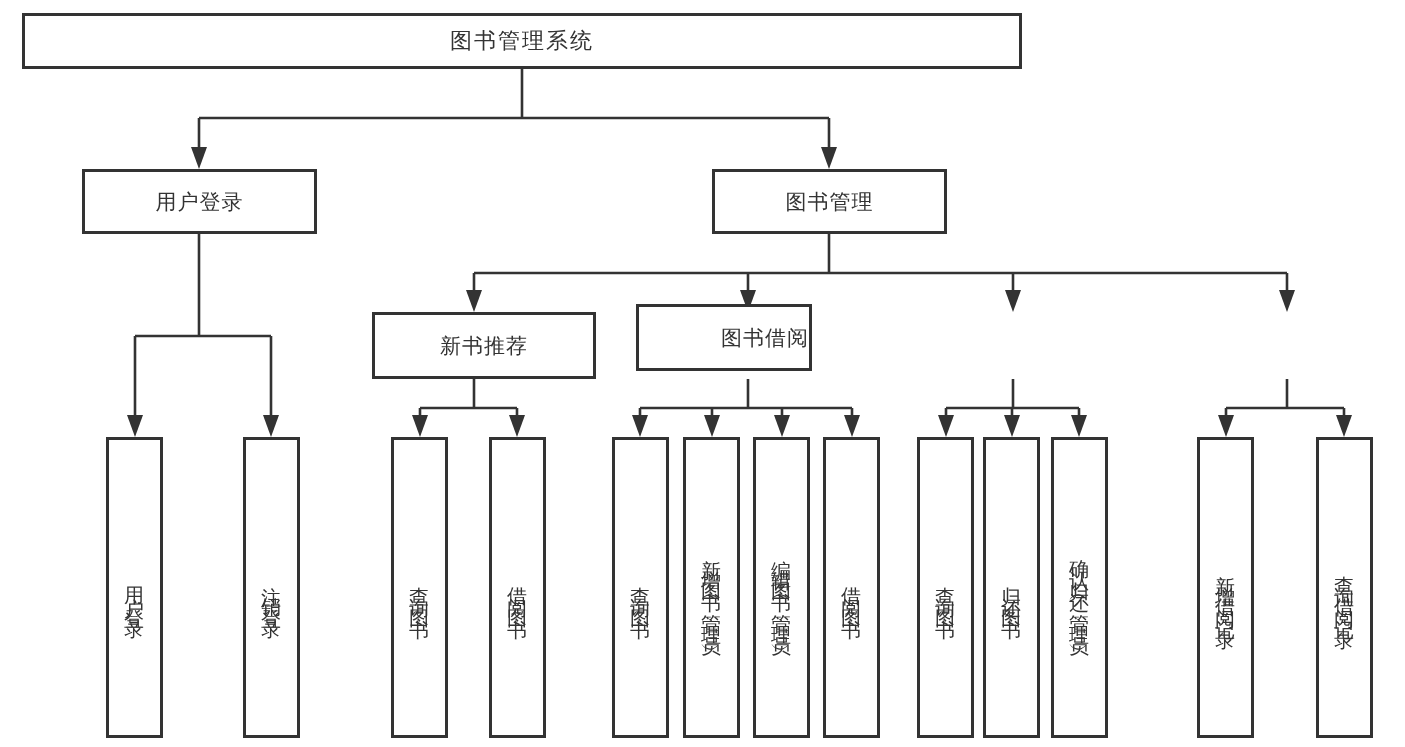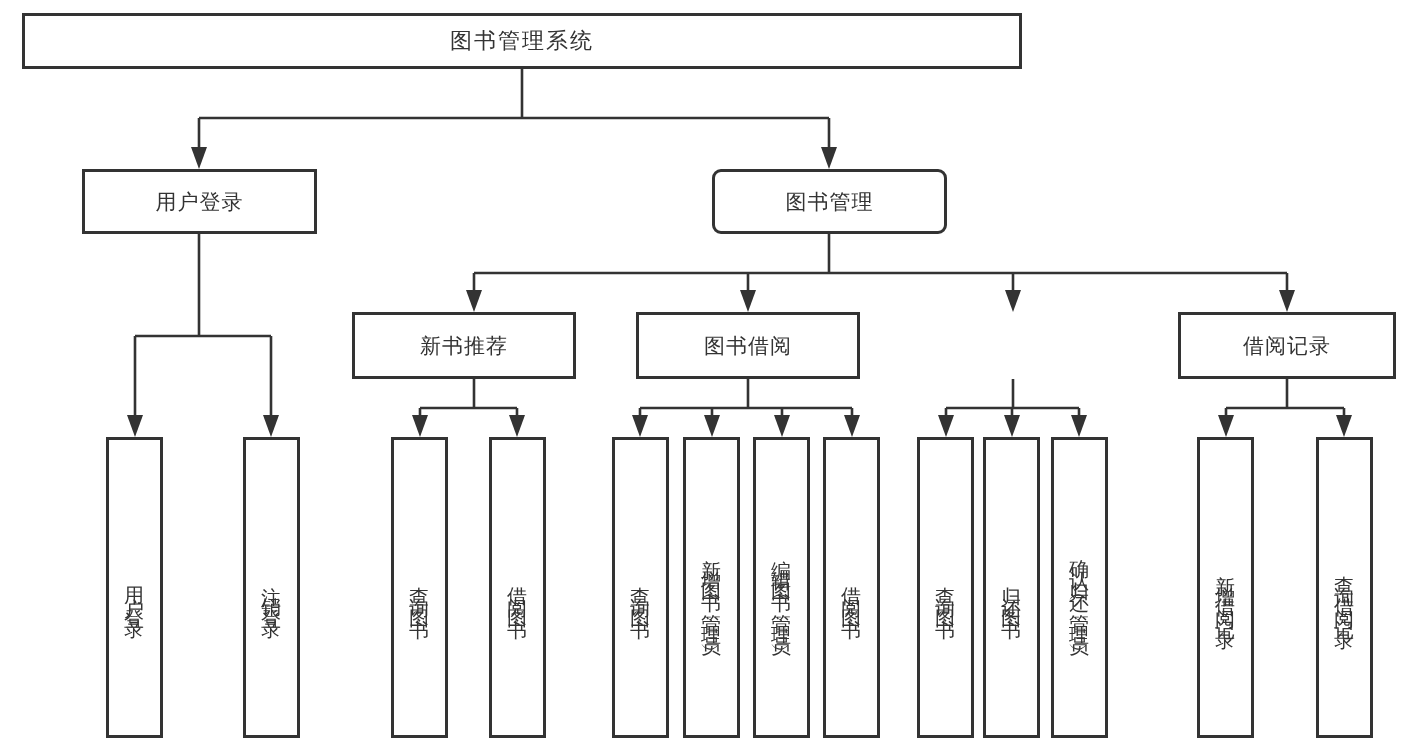--- a/index.html
+++ b/index.html
@@ -128,32 +128,29 @@
     </g>
   </svg>
 
   <div class="box hbox root-box" style="left:22px; top:13px; width:1000px; height:56px;">
     <span>图书管理系统</span>
   </div>
 
   <div class="box hbox" style="left:82px; top:169px; width:235px; height:65px;">
     <span>用户登录</span>
   </div>
-  <div class="box hbox" style="left:712px; top:169px; width:235px; height:65px;border-radius:9px;">
+  <div class="box hbox" style="left:712px; top:169px; width:235px; height:65px;">
     <span>图书管理</span>
   </div>
 
-  <div class="box hbox" style="left:352px; top:312px; width:224px; height:67px;">
+  <div class="box hbox" style="left:372px; top:312px; width:224px; height:67px;">
     <span>新书推荐</span>
   </div>
-  <div class="box hbox" style="left:636px; top:312px; width:224px; height:67px;">
+  <div class="box hbox" style="left:636px; top:304px; width:176px; height:67px;justify-content:flex-end;">
     <span>图书借阅</span>
-  </div>
-  <div class="box hbox" style="left:1178px; top:312px; width:218px; height:67px;">
-    <span>借阅记录</span>
   </div>
 
   <div class="box vbox" style="left:106px; top:437px; width:57px; height:301px;">
     <span>用户登录</span>
   </div>
   <div class="box vbox" style="left:243px; top:437px; width:57px; height:301px;">
     <span>注销登录</span>
   </div>
 
   <div class="box vbox" style="left:391px; top:437px; width:57px; height:301px;">

